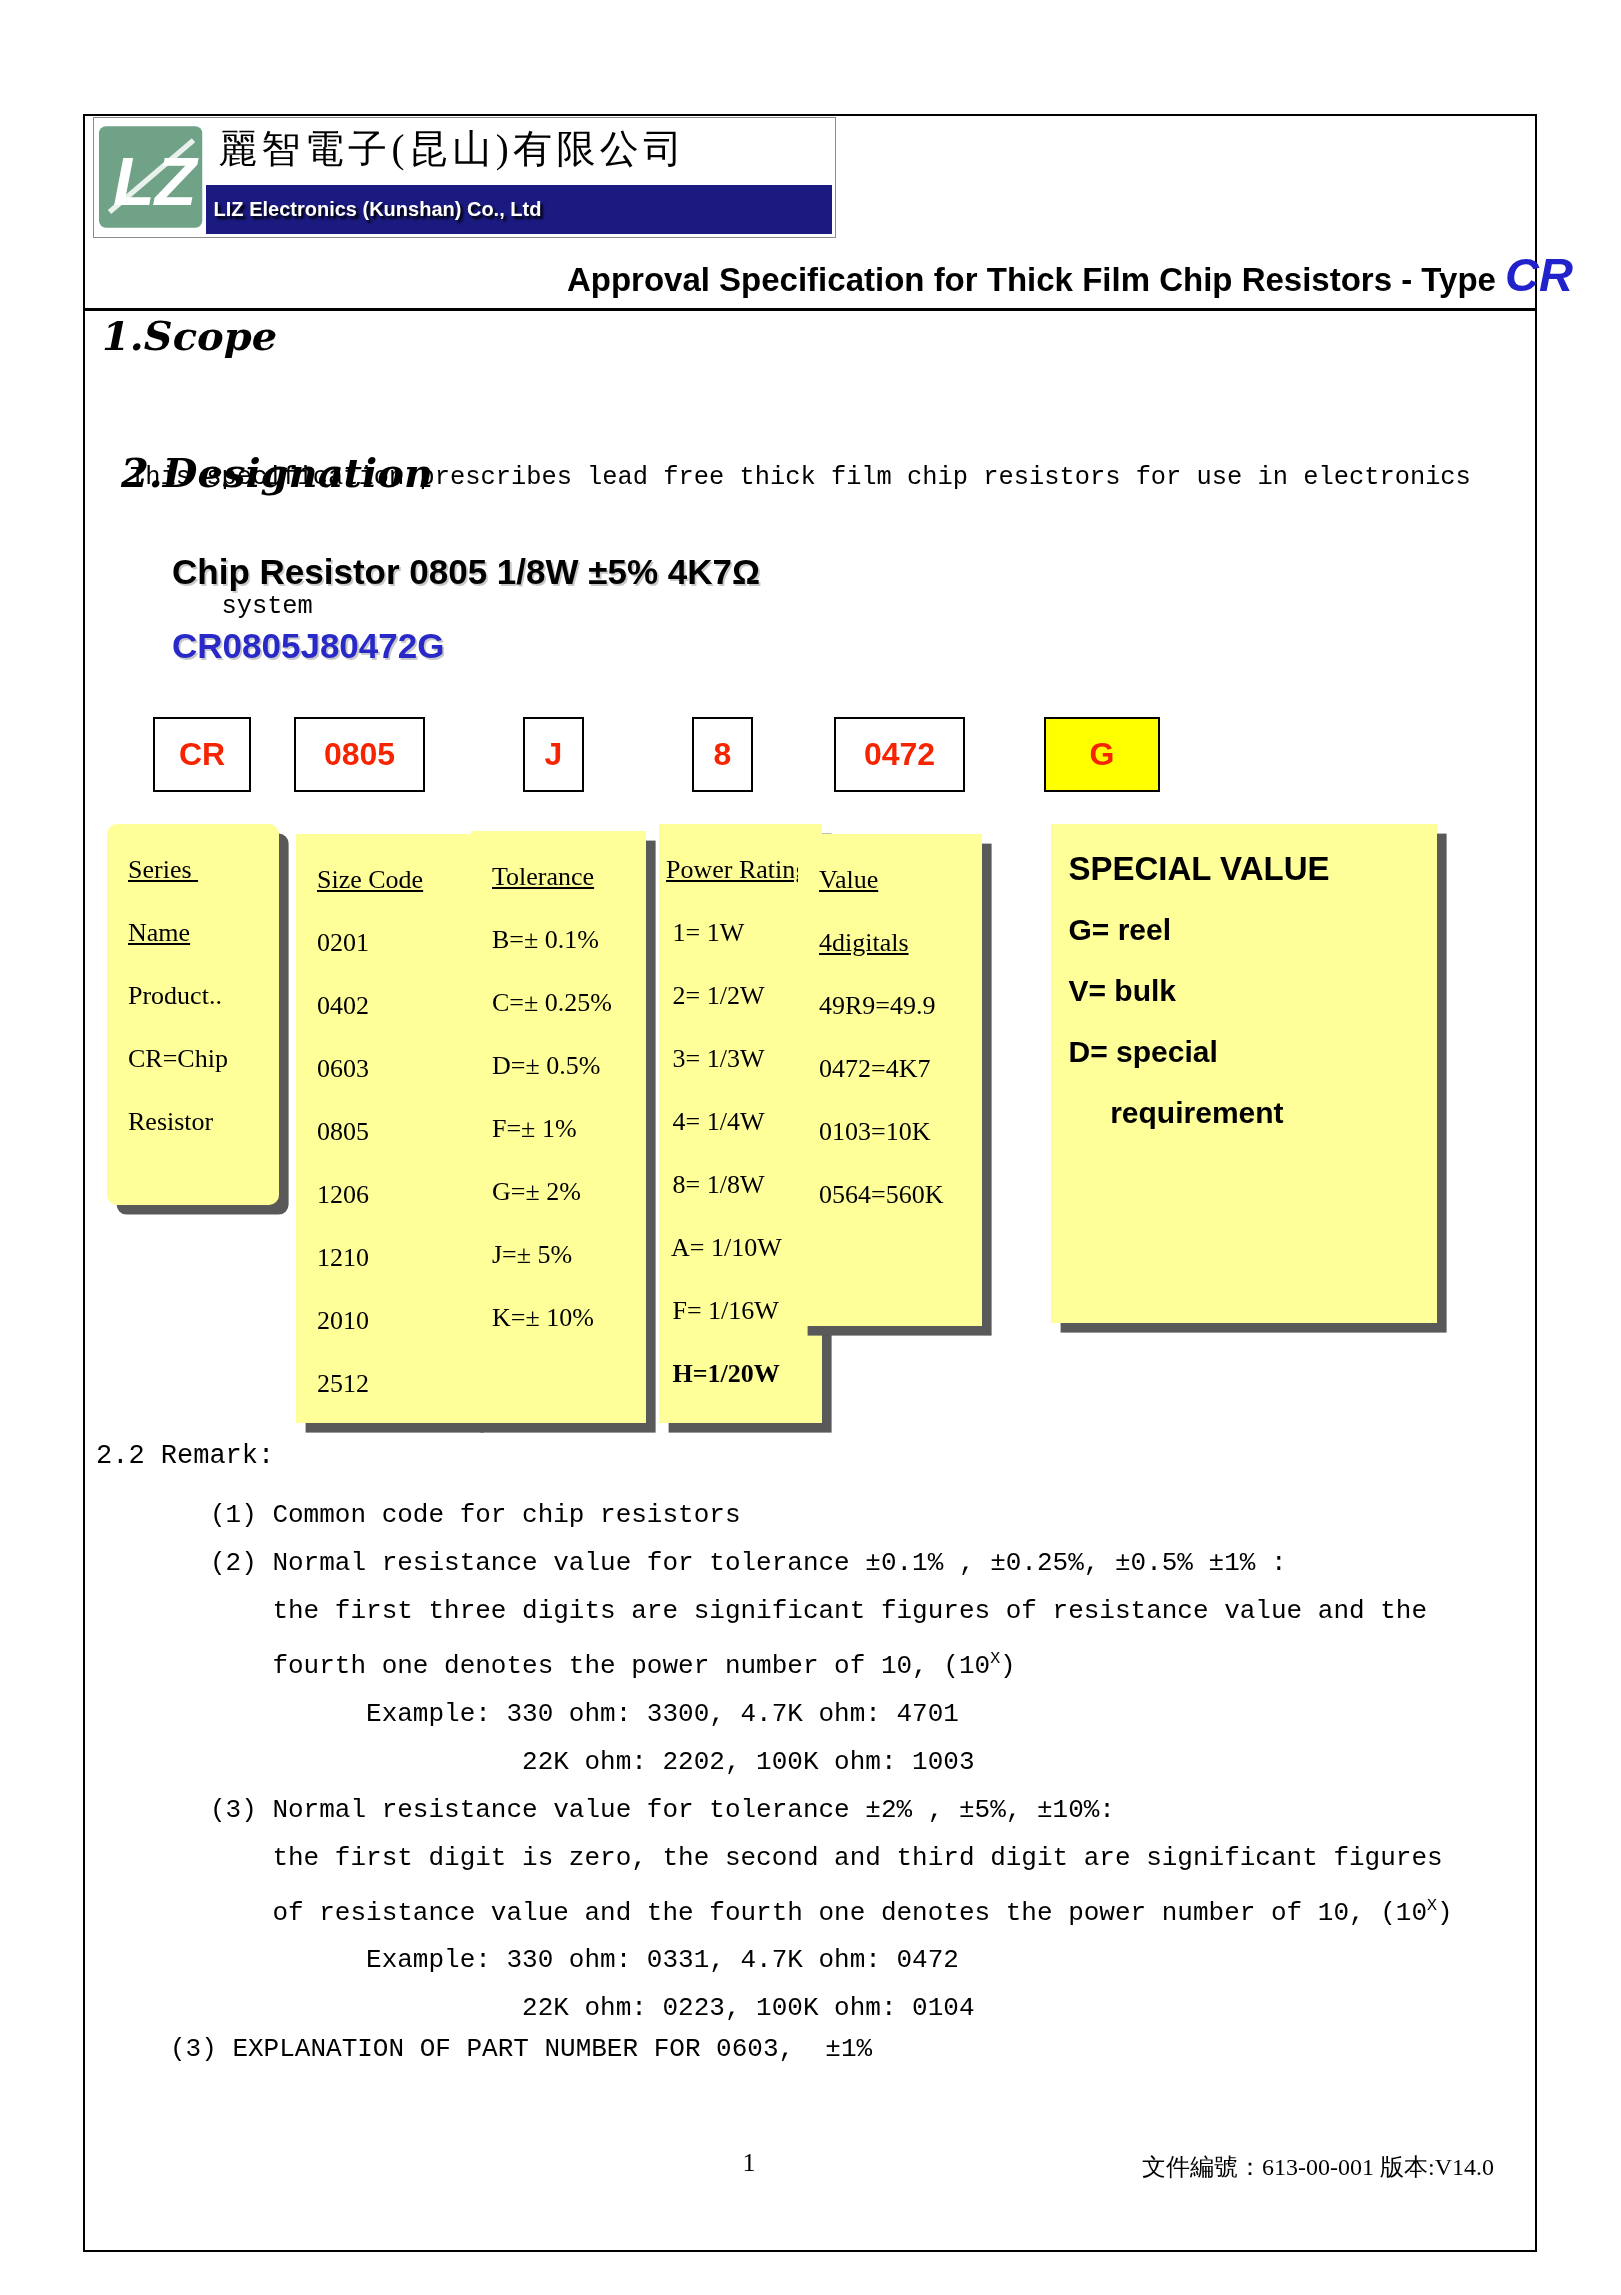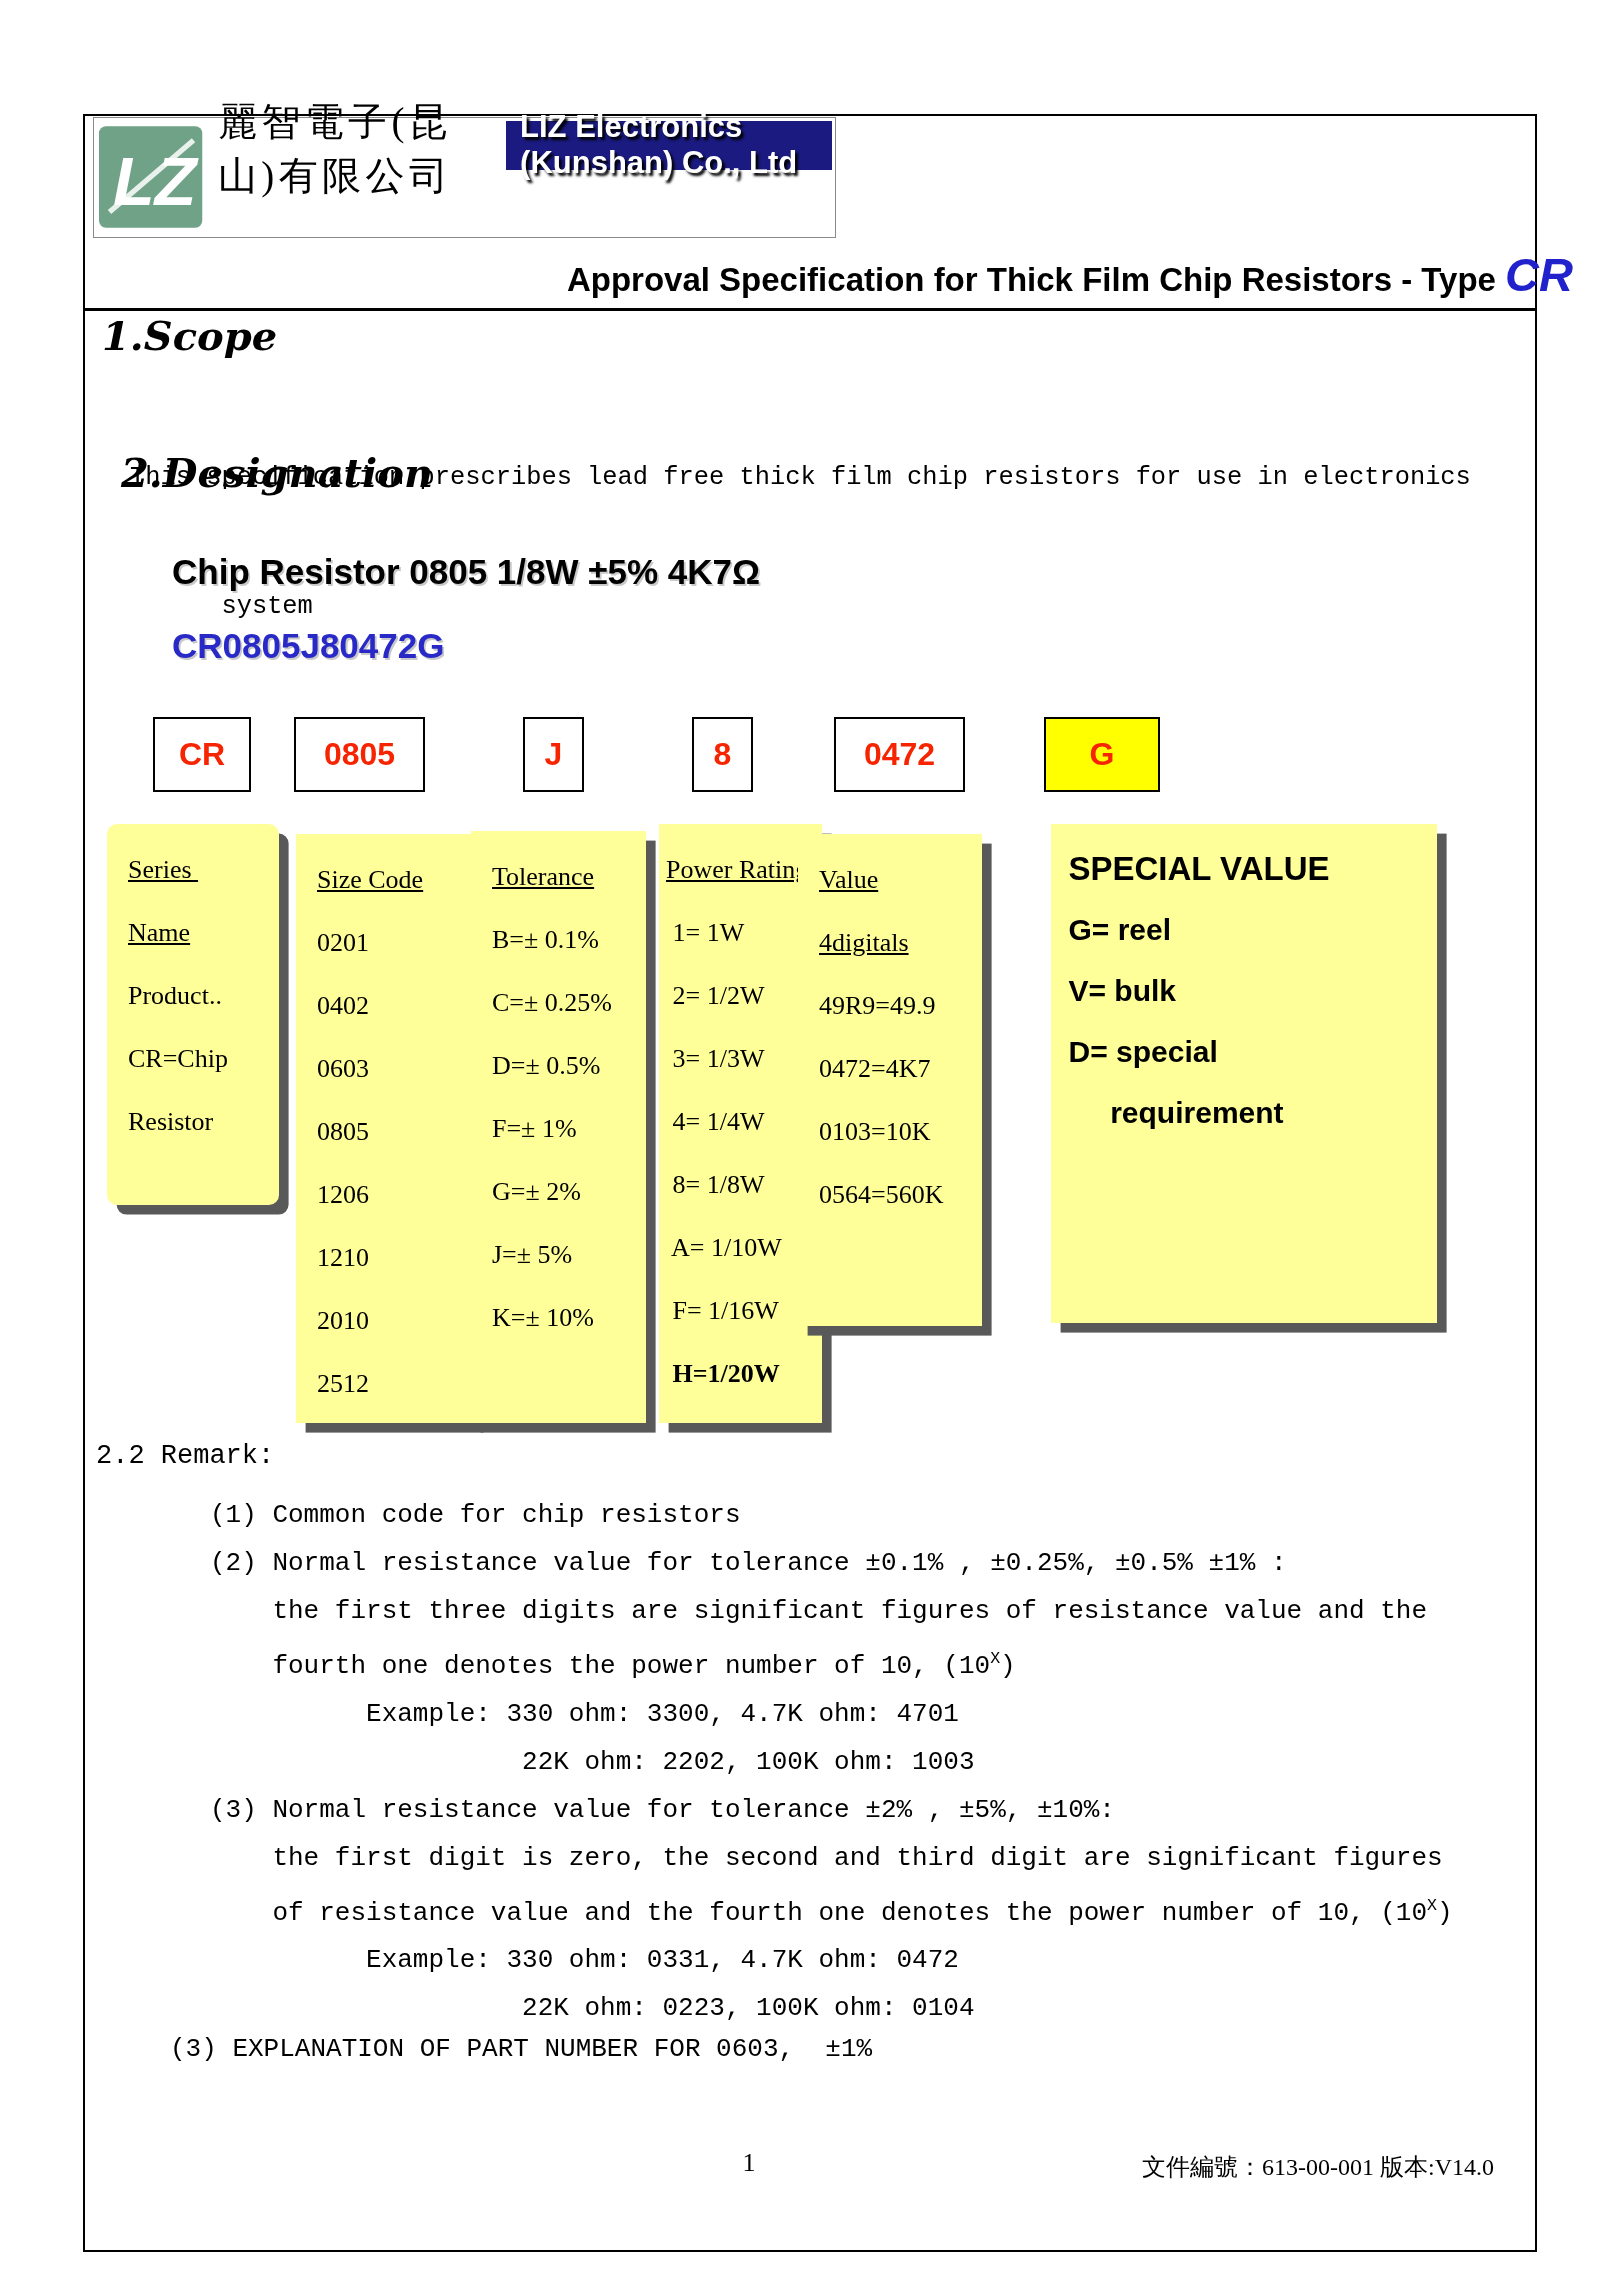--- a/index.html
+++ b/index.html
@@ -30,38 +30,38 @@
     position: absolute;
     left: 93px; top: 117px;
     width: 743px; height: 121px;
     border: 0.9px solid #8a8a8a;
     background: #fff;
     display: flex;
     box-sizing: border-box;
     padding: 2.6px;
   }
   .logo-mark { width: 109px; flex: 0 0 109px; }
-  .logo-texts { flex: 1; display: flex; flex-direction: row; justify-content: space-between; }
+  .logo-texts { flex: 1; display: flex; flex-direction: column; justify-content: space-between; }
   .company-cn {
     font-size: 39px;
     letter-spacing: 4.4px;
     padding-left: 12.3px;
     height: 56px;
     display: flex; align-items: center;
     font-weight: 500;
   }
   .company-en-banner {
     background: #1a1a80;
     color: #fff;
     font-family: "Liberation Sans", sans-serif;
     font-weight: bold;
-    font-size: 31px;
+    font-size: 20px;
     height: 49px;
     display: flex; align-items: center;
-    padding-left: 14px;
+    padding-left: 8px;
     text-shadow: 2.6px 2.6px 2.6px #000;
   }
   .doc-title {
     position: absolute;
     left: 83px; top: 247px;
     width: 1454px;
     text-align: right;
     font-family: "Liberation Sans", sans-serif;
     font-weight: bold;
     font-size: 33px;

